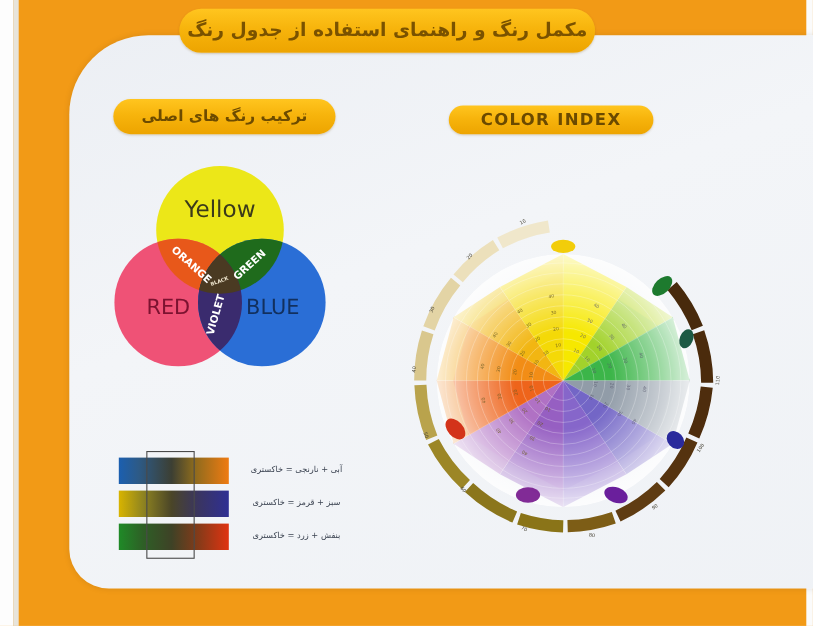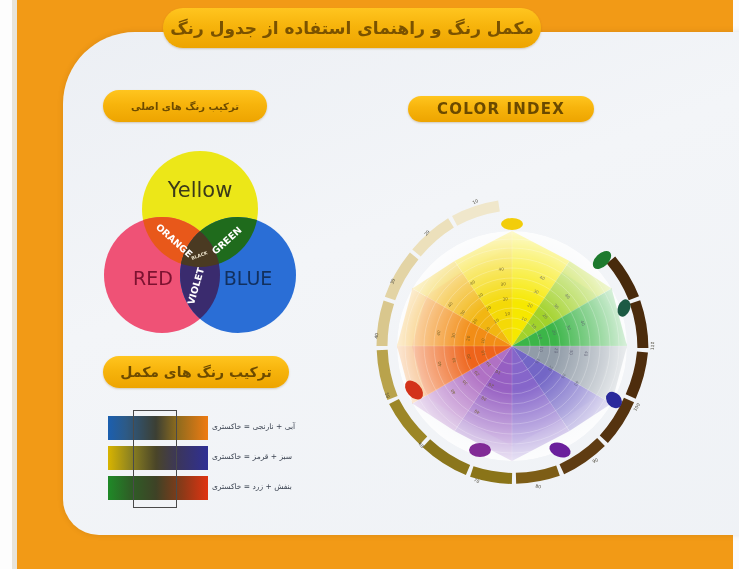--- a/index.html
+++ b/index.html
@@ -60,22 +60,22 @@
     text-align:center;
     box-shadow:0 1px 2px rgba(120,80,0,.25);
   }
   #title-pill{
     left:163px;top:8px;width:378px;height:40px;
     font-size:17px;
     color:#7a5200;
     letter-spacing:.3px;
   }
   #primary-pill{
-    left:103px;top:90px;width:164px;height:32px;
-    font-size:10px;
+    left:103px;top:90px;width:202px;height:32px;
+    font-size:14px;
   }
   #complementary-pill{
     left:103px;top:356px;width:186px;height:32px;
     font-size:14px;
   }
   #colorindex-pill{
     left:408px;top:96px;width:186px;height:26px;
     font-size:15px;
     letter-spacing:1.2px;
     color:#6b4a00;
@@ -90,21 +90,21 @@
   .bar.b2{top:30px;}
   .bar.b3{top:60px;}
   .bar-outline{
     position:absolute;left:25px;top:-6px;width:42px;height:96px;
     border:1.5px solid #4a4a4a;
     background:transparent;
   }
   .eq-list{position:absolute;left:212px;top:412px;width:115px;}
   .eq{
     font-size:7.5px;color:#3c4452;
-    direction:rtl;text-align:left;
+    direction:rtl;text-align:center;
     height:30px;line-height:30px;
     white-space:nowrap;
   }
   
   .wheel-wrap{position:absolute;left:352px;top:150px;width:320px;height:360px;}
   .wheel-wrap svg{display:block;}
 </style>
 </head>
 <body>
 
@@ -367,16 +367,15 @@
           <text x="286" y="258" transform="rotate(-56 286 258)">100</text>
           <text x="302" y="196" transform="rotate(-86 302 196)">110</text>
         </g>
       </svg>
     </div>
 
   </div>
 
   <div class="pill" id="title-pill">مکمل رنگ و راهنمای استفاده از جدول رنگ</div>
   <div class="pill" id="primary-pill">ترکیب رنگ های اصلی</div>
-  <div class="pill" id="complementary-pill">ترکیب رنگ های مکمل</div>
   <div class="pill" id="colorindex-pill">COLOR INDEX</div>
 
 </div>
 
 </body></html>

